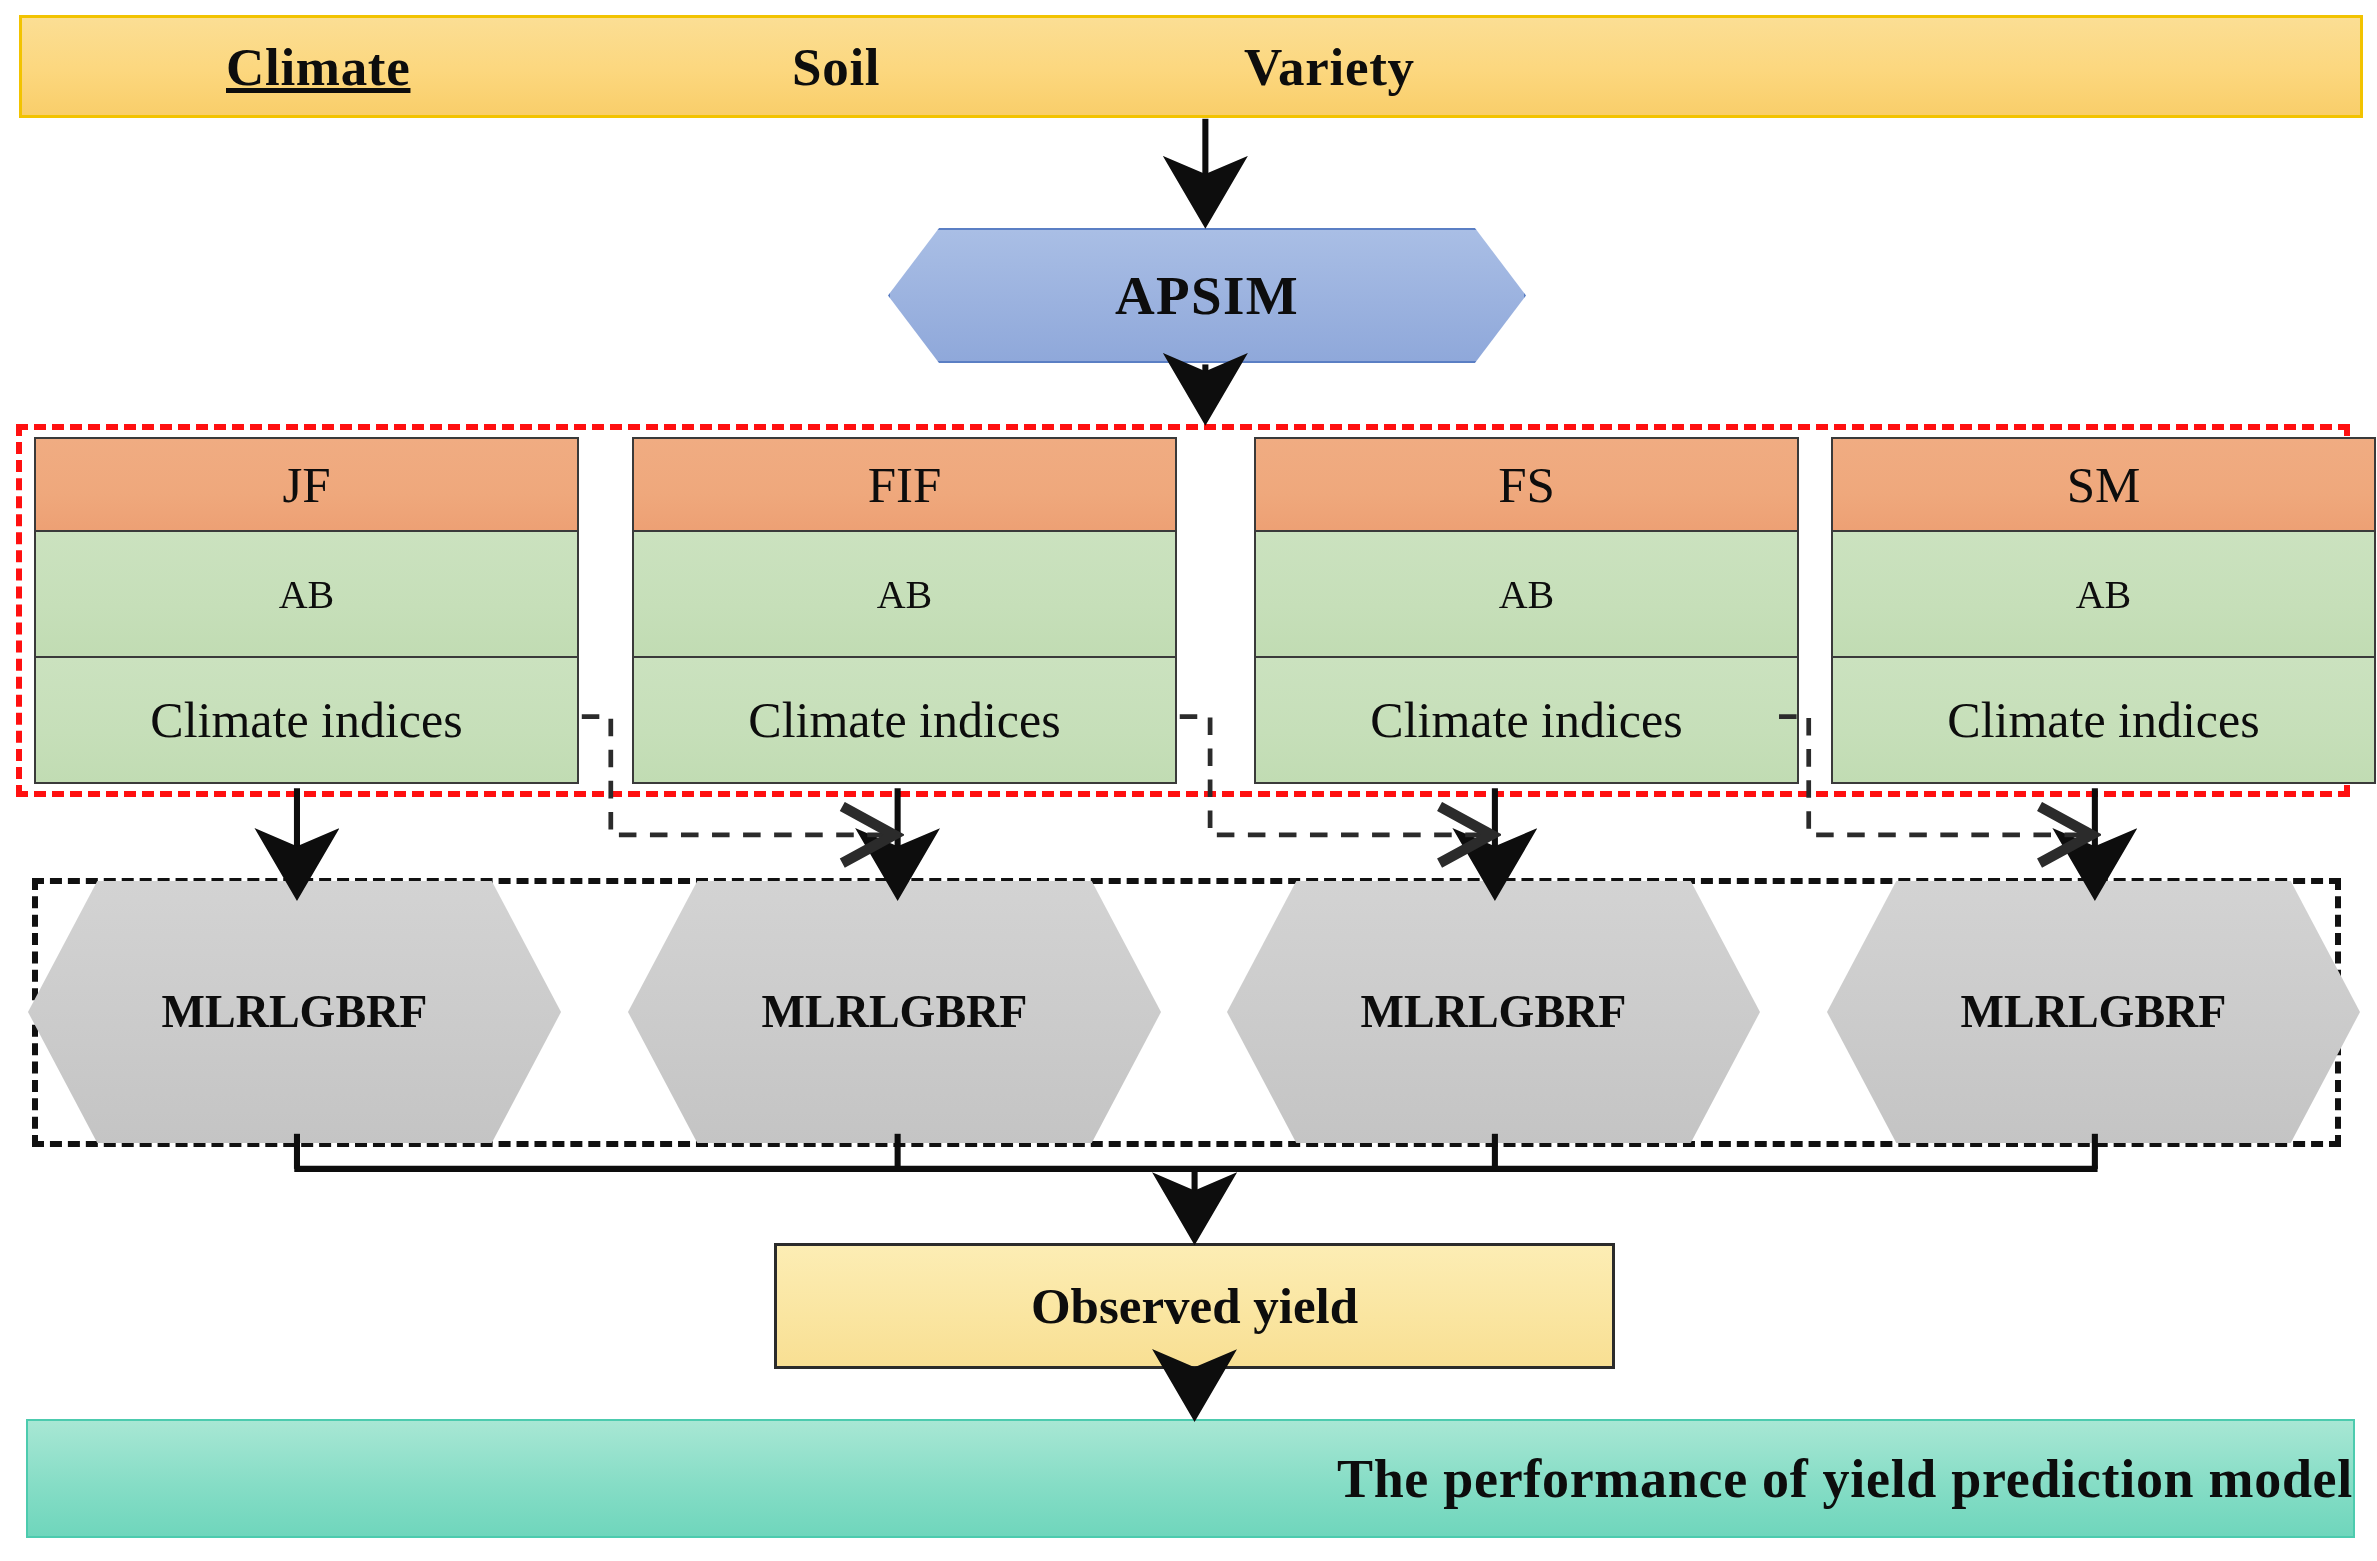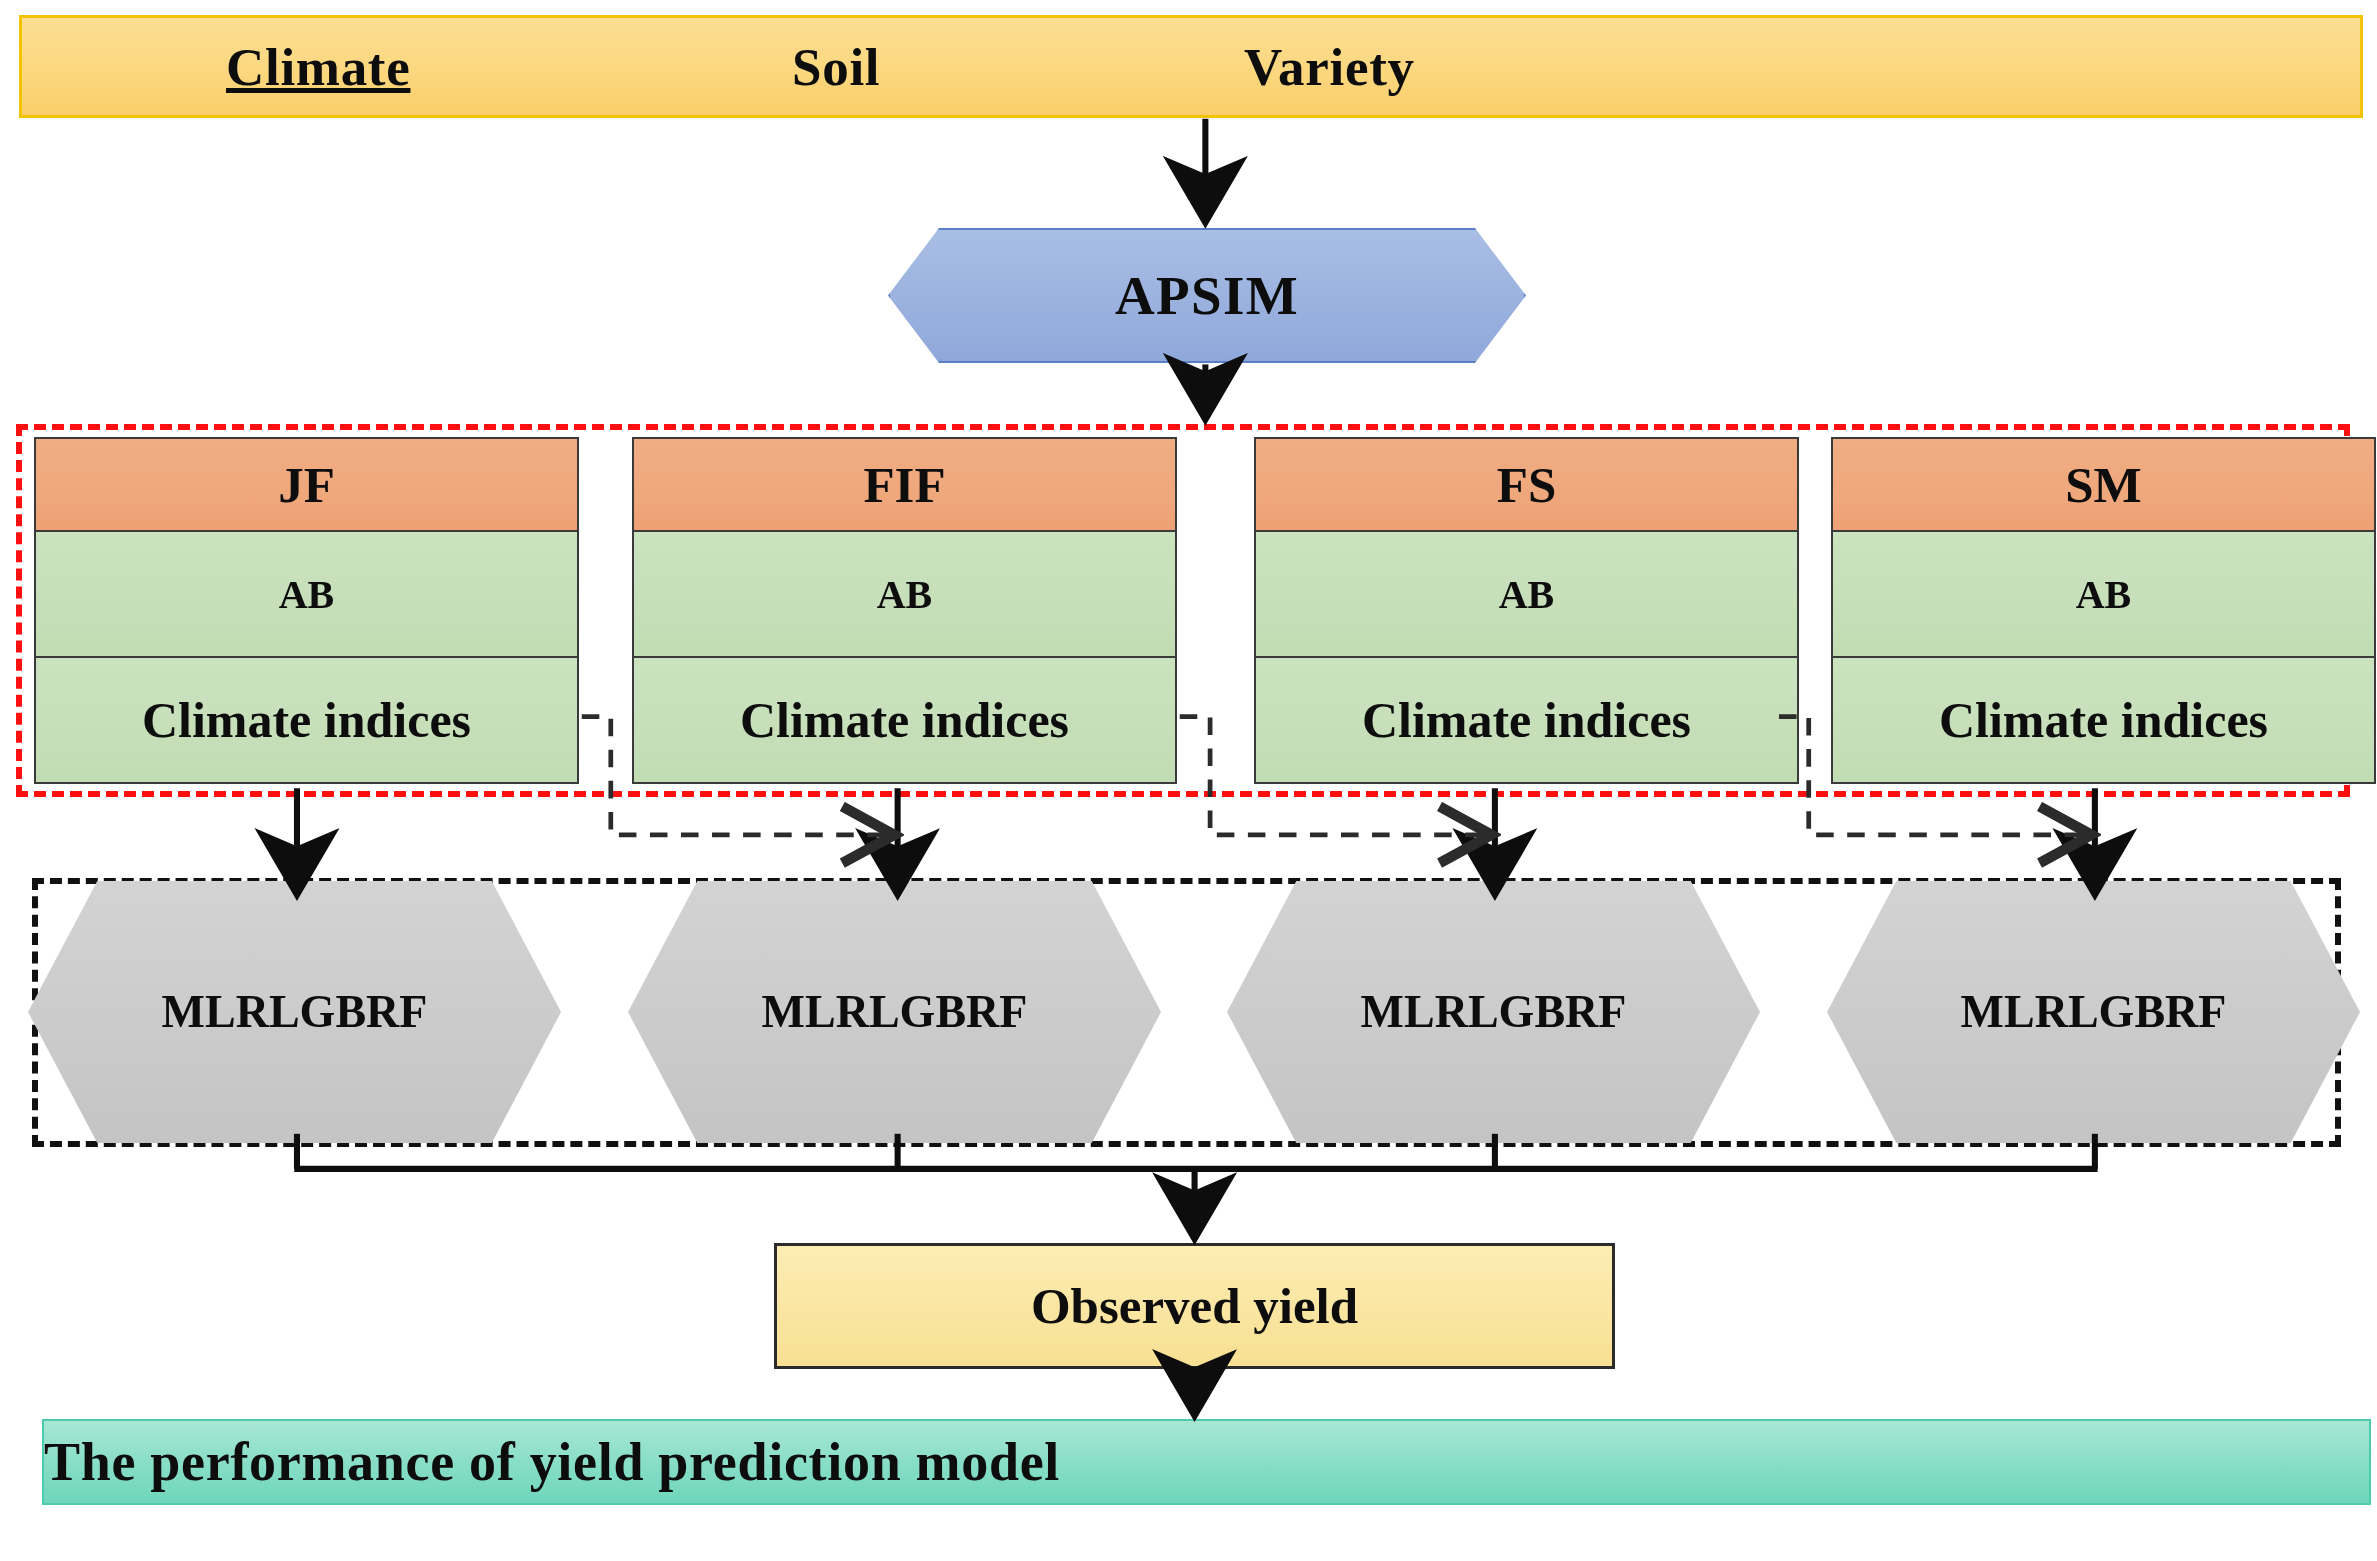--- a/index.html
+++ b/index.html
@@ -36,21 +36,21 @@
   #feature-region{
     left:16px;top:424px;width:2334px;height:373px;
     border:6px dashed #FF1010;box-sizing:border-box;
   }
 
   
   .fcol{position:absolute;top:437px;width:545px;height:350px;}
   .fcell{
     box-sizing:border-box;width:100%;
     display:flex;align-items:center;justify-content:center;
-    font-weight:bold;color:#0d0d0d;white-space:nowrap;
+    font-weight:normal;color:#0d0d0d;white-space:nowrap;
     border:2.7px solid #3a3a3a;
   }
   .fhead{
     height:96px;
     background:linear-gradient(180deg,#F0AC82 0%,#EFA87C 60%,#EDA074 100%);
     font-size:51px;
   }
   .fmid{
     height:128px;margin-top:-2.7px;
     background:linear-gradient(180deg,#CBE2BF 0%,#C6DFB9 60%,#C1DCB3 100%);
@@ -78,24 +78,24 @@
   
   #observed{
     left:774px;top:1243px;width:841px;height:126px;
     background:linear-gradient(180deg,#FCEDB4 0%,#FAE5A0 60%,#F8DF93 100%);
     border:3.4px solid #2b2b2b;box-sizing:border-box;
     display:flex;align-items:center;justify-content:center;
   }
   #observed span{font-weight:bold;font-size:51px;color:#0d0d0d;}
 
   #performance{
-    left:42px;top:1419px;width:2329px;height:86px;
+    left:26px;top:1419px;width:2329px;height:119px;
     background:linear-gradient(180deg,#A8E7D4 0%,#86DDC6 55%,#6FD6BC 100%);
     border:2px solid #4CCBAE;box-sizing:border-box;
-    display:flex;align-items:center;justify-content:flex-start;
+    display:flex;align-items:center;justify-content:flex-end;
   }
   #performance span{font-weight:bold;font-size:54px;color:#0d0d0d;letter-spacing:0.7px;}
 
   svg#wires{position:absolute;left:0;top:0;width:2377px;height:1561px;pointer-events:none;}
 </style>
 </head>
 <body>
 
 <div id="stage">
 

